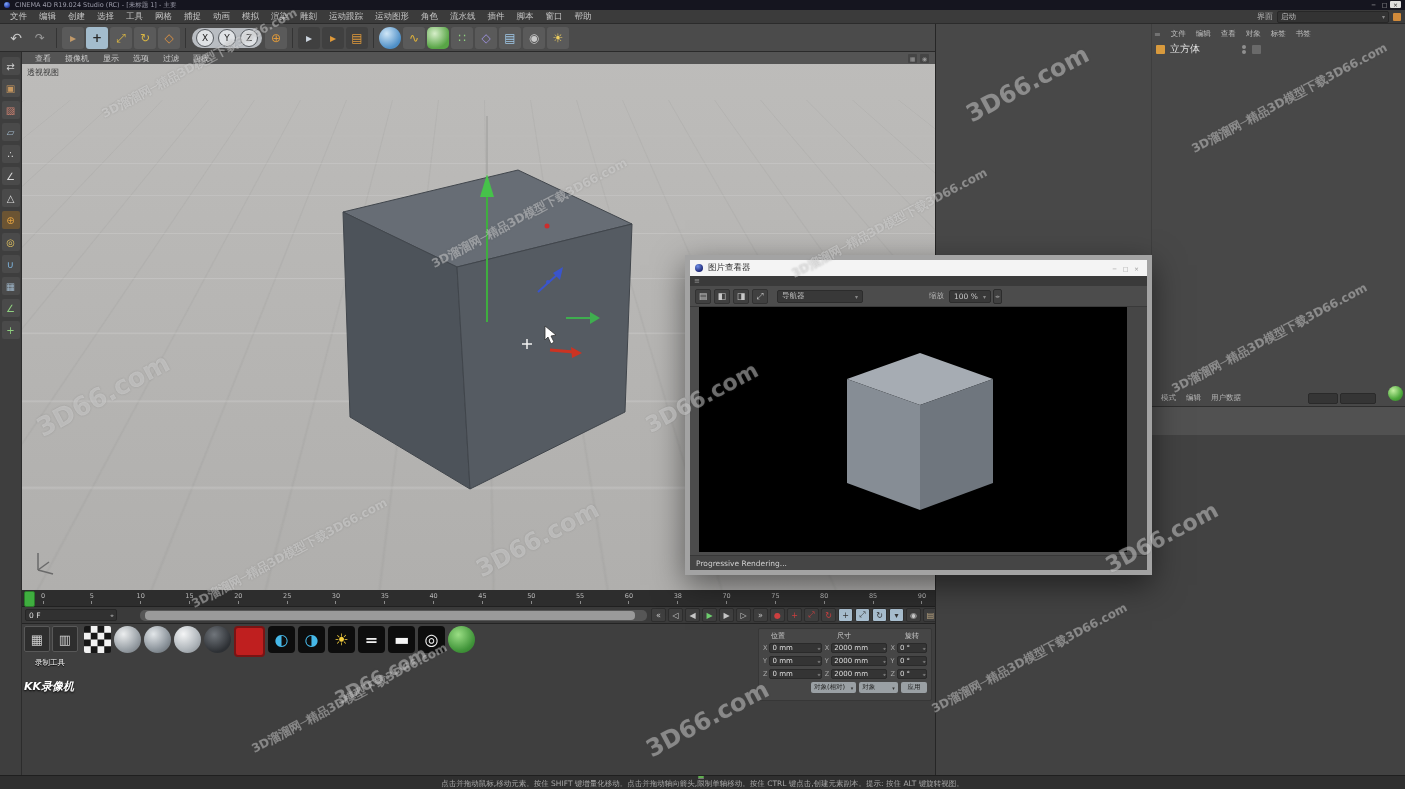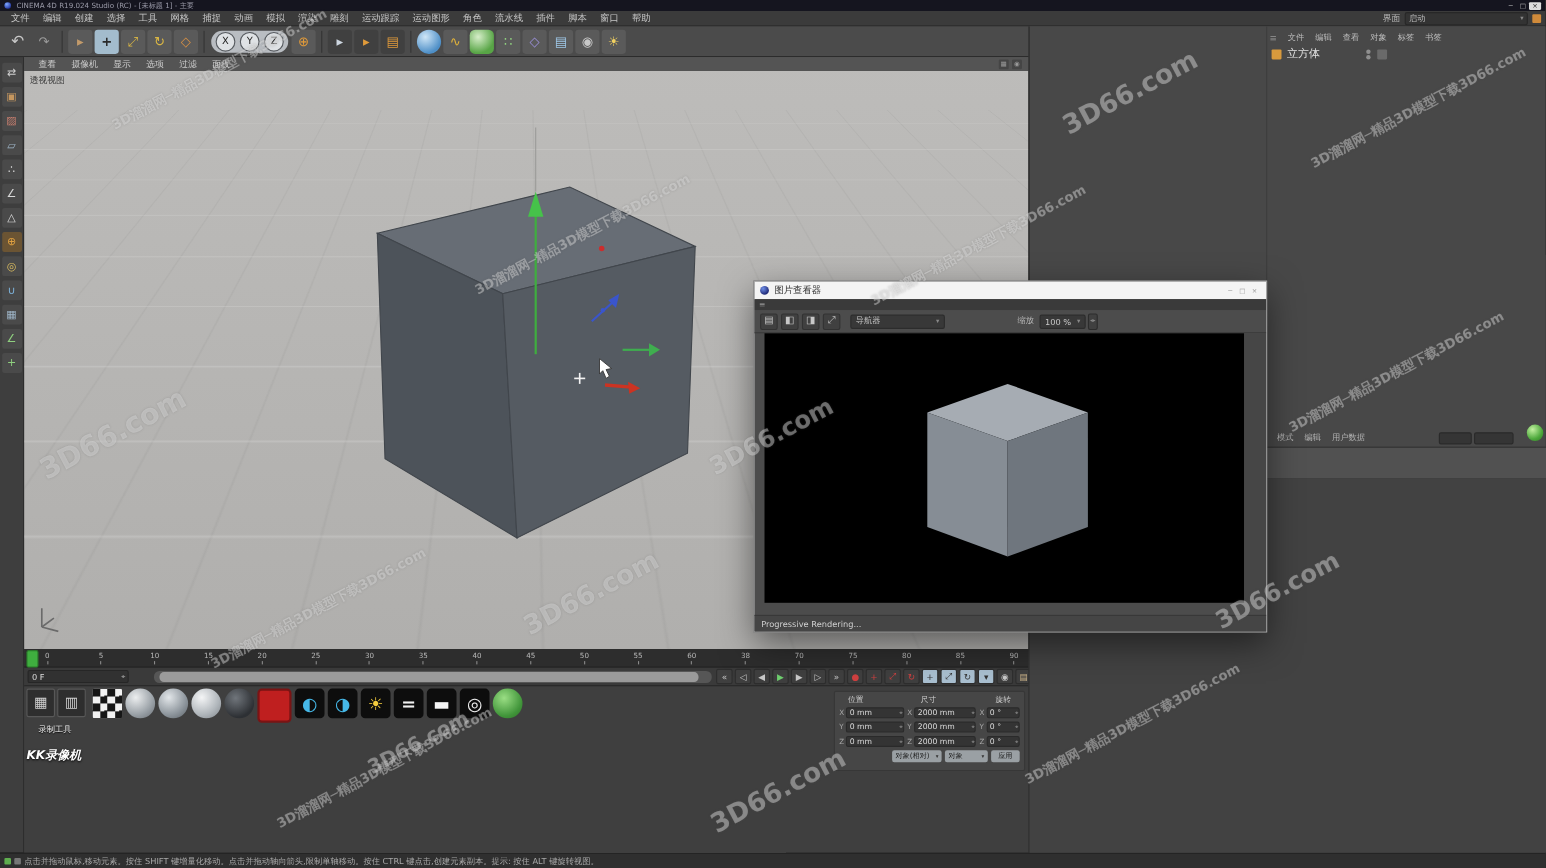--- a/index.html
+++ b/index.html
@@ -123,21 +123,21 @@
   .am-menu .mitem{padding:0 5px;}
   .am-box{position:absolute;top:369px;height:9px;background:#353535;border:1px solid #2a2a2a;border-radius:2px;}
   .am-box.b1{left:372px;width:28px;}
   .am-box.b2{left:404px;width:34px;}
   .wm-ball{position:absolute;left:452px;top:362px;width:15px;height:15px;border-radius:50%;
            background:radial-gradient(circle at 35% 30%,#c2f0a0,#4da83c 60%,#2e7a22);}
   .am-strip{position:absolute;left:0;top:382px;width:470px;height:28px;background:#515151;border-top:1px solid #2e2e2e;border-bottom:1px solid #2e2e2e;}
   .am-body{position:absolute;left:0;top:411px;width:470px;height:340px;background:#424242;}
 
   
-  .pv{left:685px;top:255px;width:467px;height:320px;background:#4c4c4c;border:1px solid #a3a3a3;
+  .pv{left:685px;top:255px;width:467px;height:320px;background:#4c4c4c;border:5px solid #a3a3a3;
       box-shadow:0 10px 30px rgba(0,0,0,.5);box-sizing:border-box;}
   .pv-title{position:absolute;left:0;top:0;width:100%;height:16px;background:#f4f4f4;display:flex;align-items:center;
             padding:0 5px;box-sizing:border-box;font-size:8.5px;color:#333;}
   .pv-app-icon{width:8px;height:8px;border-radius:50%;background:radial-gradient(circle at 35% 30%,#6f8fe8,#202a78 70%);margin-right:5px;}
   .pv-title .spacer{flex:1;}
   .pv-title .winctl span{color:#999;}
   .pv-title .winctl span:last-child{background:none;color:#999;}
   .pv-menustrip{position:absolute;left:0;top:16px;width:100%;height:10px;background:#3a3a3a;display:flex;align-items:center;padding:0 4px;box-sizing:border-box;}
   .pv-menu-ic{font-size:7px;color:#999;}
   .pv-toolbar{position:absolute;left:0;top:26px;width:100%;height:21px;background:#4c4c4c;border-bottom:1px solid #3a3a3a;
@@ -153,21 +153,21 @@
   .pv-zoom::after{content:"▾";margin-left:auto;font-size:6px;color:#888;}
   .pv-stepper{width:7px;height:13px;margin-left:2px;background:#404040;border:1px solid #2c2c2c;border-radius:2px;
               color:#888;font-size:5px;display:flex;align-items:center;justify-content:center;}
   .pv-canvas{position:absolute;left:9px;top:47px;width:436px;height:245px;background:#000;}
   .pv-right-strip{position:absolute;right:0;top:47px;width:20px;height:245px;background:#464646;}
   .pv-status{position:absolute;left:0;bottom:0;width:100%;height:15px;background:#454545;border-top:1px solid #383838;
              display:flex;align-items:center;padding:0 6px;box-sizing:border-box;font-size:7.5px;color:#cfcfcf;}
 
   
   .statusbar{left:0;top:775px;width:1405px;height:14px;background:#2f2f2f;border-top:1px solid #1f1f1f;
-             display:flex;align-items:center;font-size:7.5px;color:#a8a8a8;padding:0 4px;box-sizing:border-box;}
+             display:flex;align-items:center;font-size:7.5px;color:#a8a8a8;padding:0 4px;box-sizing:border-box;flex-direction:column;}
   .sb-ic{width:6px;height:6px;border-radius:1px;margin-right:3px;}
   .sb-ic.g{background:#5fae4f;}
   .sb-ic.o{background:#777;}
 
   
   .wm{left:0;top:0;width:1405px;height:789px;pointer-events:none;}
   .wm span{position:absolute;transform:rotate(-28deg);color:rgba(238,238,238,.40);
            text-shadow:0 0 2px rgba(90,90,90,.30);white-space:nowrap;font-weight:bold;}
 </style>
 </head>

